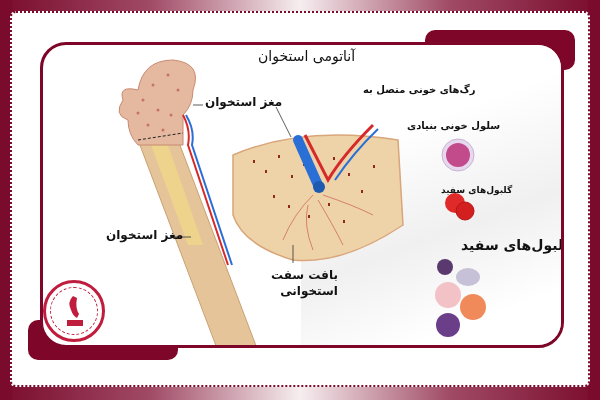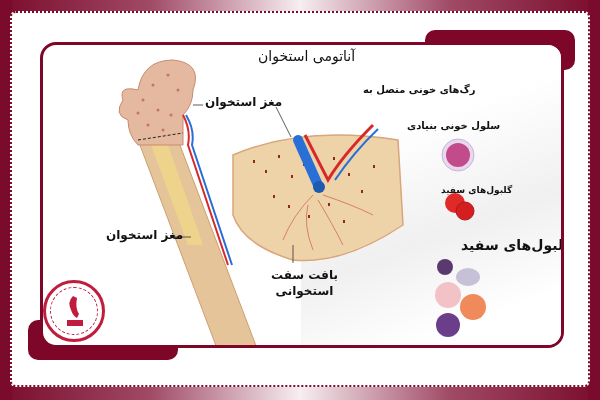--- a/index.html
+++ b/index.html
@@ -34,40 +34,40 @@
     background: #7e0628; border-radius: 10px;
   }
   .tab-bottom-left {
     position: absolute; left: 28px; top: 320px; width: 150px; height: 40px;
     background: #7e0628; border-radius: 10px;
   }
   .panel {
     position: absolute; left: 40px; top: 42px; width: 524px; height: 306px;
     background: #ffffff;
     border: 3px solid #7e0628;
-    border-radius: 16px;
+    border-radius: 26px;
     overflow: hidden;
   }
   .panel-shade {
     position: absolute; right: 0; top: 0; width: 260px; height: 306px;
     background: linear-gradient(160deg, #ffffff 30%, #ececec 60%, #ffffff 85%);
     opacity: 0.8;
   }
   .label {
     position: absolute; color: #111; font-weight: bold; white-space: nowrap;
     direction: rtl; font-family: "DejaVu Sans", sans-serif;
   }
   .title { left: 215px; top: 3px; font-size: 14px; font-weight: normal; }
   .lbl-marrow-top { left: 162px; top: 50px; font-size: 12px; }
   .lbl-marrow-left { left: 63px; top: 183px; font-size: 12px; }
   .lbl-vessels { left: 320px; top: 38px; font-size: 10px; text-align: center; line-height: 13px; }
   .lbl-stem { left: 364px; top: 75px; font-size: 10px; text-align: right; }
   .lbl-red { left: 398px; top: 140px; font-size: 9px; }
   .lbl-white { left: 418px; top: 192px; font-size: 14px; }
-  .lbl-compact { left: 228px; top: 222px; font-size: 12px; text-align: center; line-height: 16px; }
+  .lbl-compact { left: 228px; top: 222px; font-size: 12px; line-height: 16px; }
   svg { position: absolute; }
   .logo {
     position: absolute; left: 43px; top: 280px; width: 62px; height: 62px;
     border-radius: 50%; background: #fff; border: 3px solid #c01d3e;
     display: flex; align-items: center; justify-content: center;
   }
   .logo-inner {
     width: 48px; height: 48px; border-radius: 50%; border: 1px dashed #c01d3e;
     position: relative;
   }

